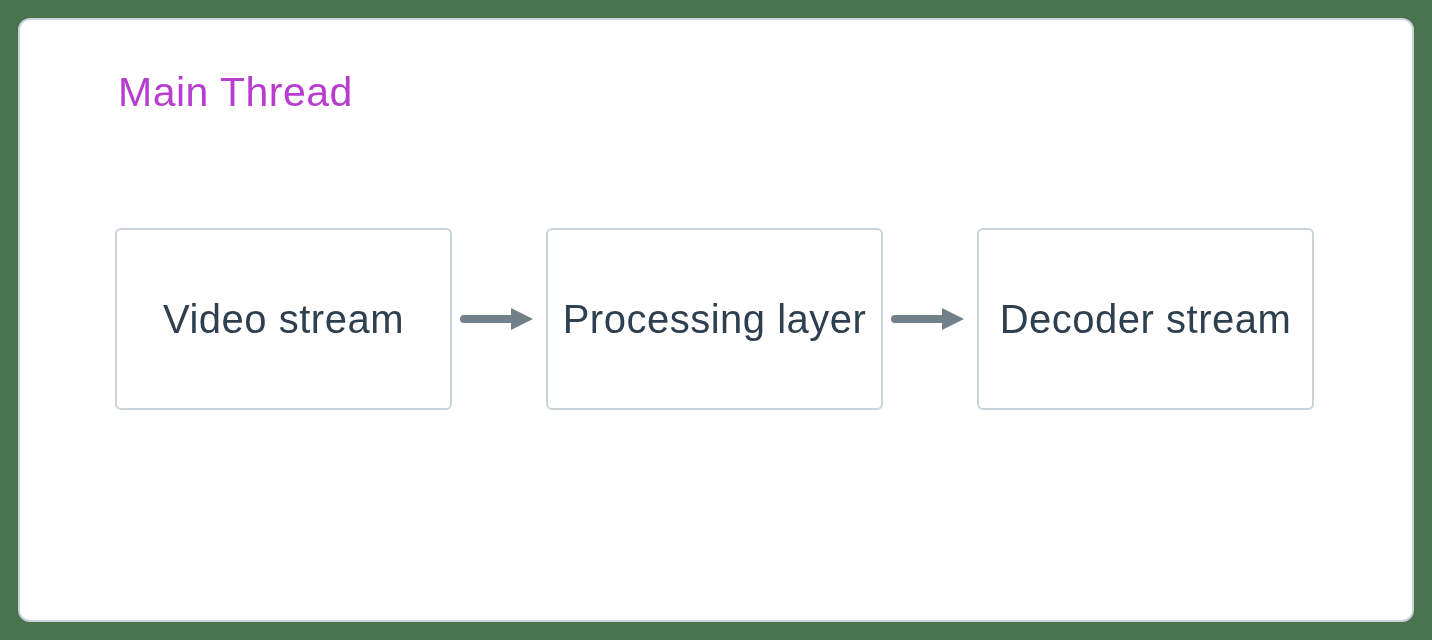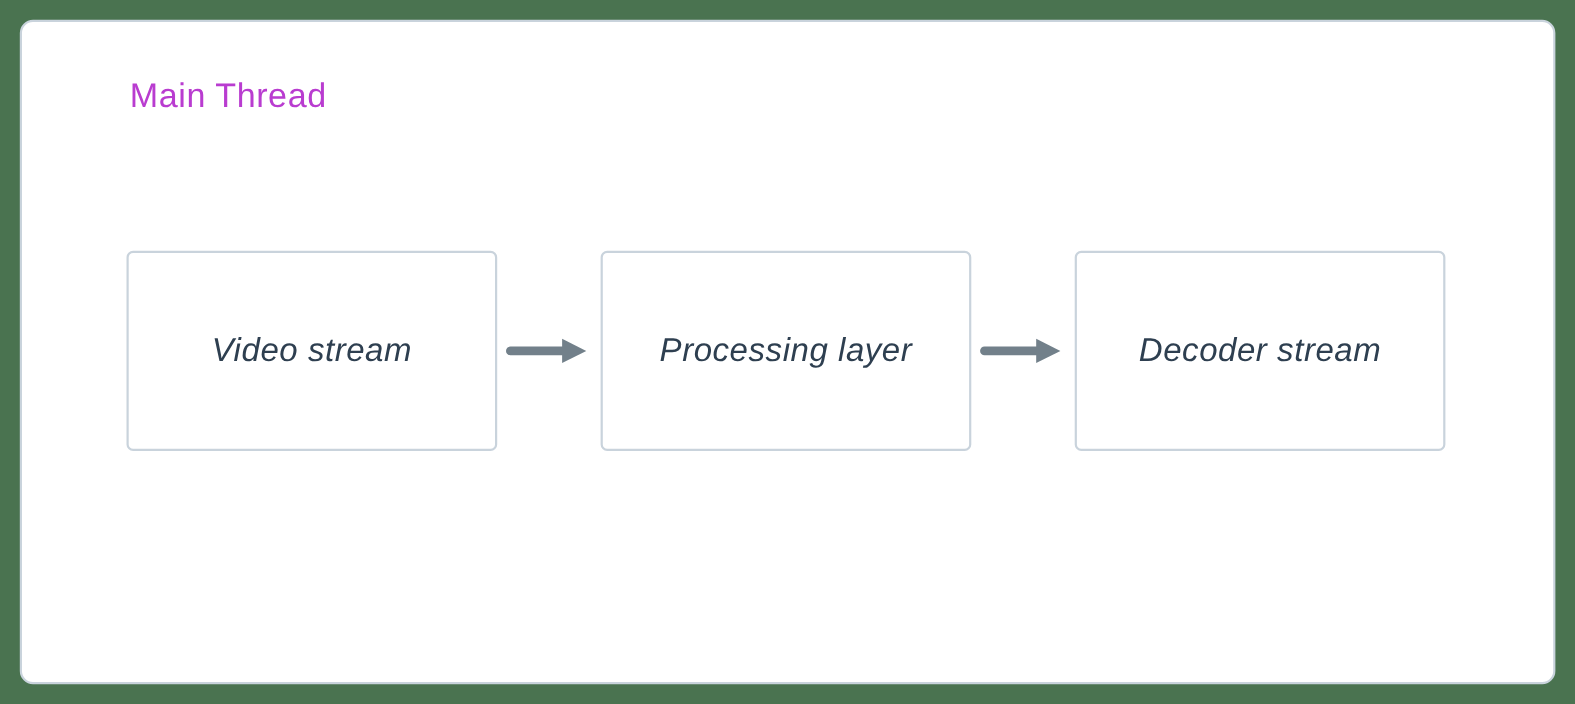--- a/index.html
+++ b/index.html
@@ -23,21 +23,21 @@
     bottom: 18px;
     background: var(--panel-bg, #FFFFFF);
     border: 2px solid var(--panel-border, #C9D3DC);
     border-radius: 12px;
     box-sizing: border-box;
   }
   .panel-title {
     position: absolute;
     left: 98px;
     top: 50px;
-    font-size: 31px;
+    font-size: 41px;
     line-height: 1.1;
     letter-spacing: 0.5px;
     color: var(--title-text, #B93CD0);
     white-space: nowrap;
   }
   .flow-row {
     position: absolute;
     left: 95px;
     top: 208px;
     display: flex;
@@ -48,25 +48,24 @@
     height: 182px;
     box-sizing: border-box;
     background: var(--panel-bg, #FFFFFF);
     border: 2px solid var(--node-border, #C9D3DC);
     border-radius: 6px;
     display: flex;
     align-items: center;
     justify-content: center;
   }
   .node-label {
-    font-size: 30px;
+    font-size: 40px;
     letter-spacing: 0.5px;
     color: var(--node-text, #2E3F50);
     white-space: nowrap;
-    font-style: italic;
   }
   .arrow-wrap {
     width: 94px;
     height: 40px;
     display: flex;
     align-items: center;
     justify-content: center;
     flex: 0 0 auto;
   }
   .arrow-wrap svg {

